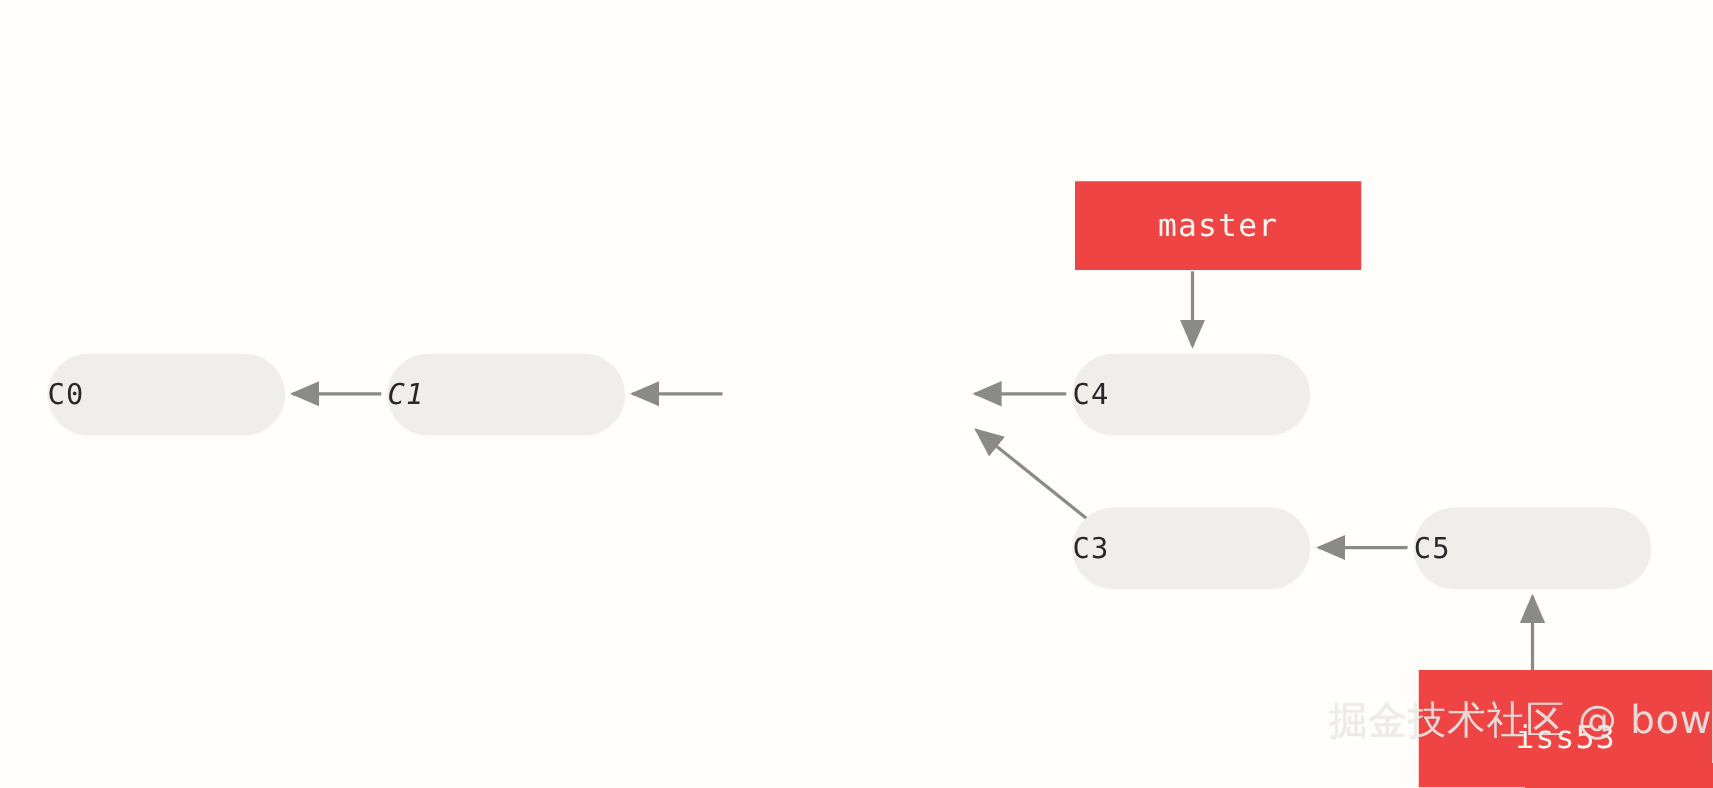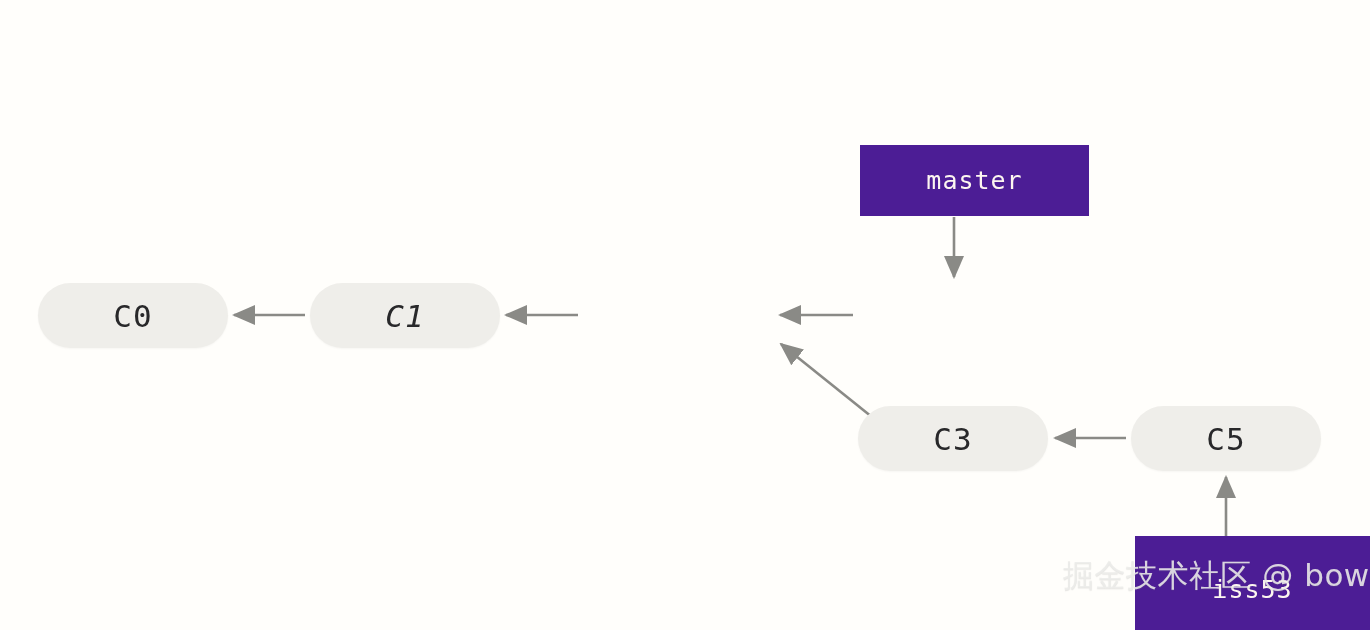--- a/index.html
+++ b/index.html
@@ -24,35 +24,35 @@
     left: 0;
     top: 0;
     width: 1370px;
     height: 630px;
     pointer-events: none;
   }
   .commit-node {
     position: absolute;
     display: flex;
     align-items: center;
-    justify-content: center;
+    justify-content: flex-start;
     background: #efeeea;
     border-radius: 34px;
     color: #28282a;
     font-family: "DejaVu Sans Mono", "Liberation Mono", monospace;
-    font-size: 31px;
+    font-size: 23px;
     letter-spacing: 1px;
     box-shadow: 0 1px 2px rgba(0,0,0,0.035);
   }
   .branch-label {
     position: absolute;
     display: flex;
     align-items: center;
     justify-content: center;
-    background: #4c1d95;
+    background: #ef4444;
     color: #fdf6f0;
     font-family: "DejaVu Sans Mono", "Liberation Mono", monospace;
     font-size: 25px;
     letter-spacing: 1px;
   }
   #watermark {
     position: absolute;
     left: 1063px;
     top: 555px;
     font-family: "DejaVu Sans", sans-serif;
@@ -96,20 +96,23 @@
 
   <div class="commit-node" style="left:310px; top:283px; width:190px; height:65px;font-style:italic;">
     <span>C1</span>
   </div>
 
 
   <div class="commit-node" style="left:858px; top:406px; width:190px; height:65px;">
     <span>C3</span>
   </div>
 
+  <div class="commit-node" style="left:858px; top:283px; width:190px; height:65px;">
+    <span>C4</span>
+  </div>
 
   <div class="commit-node" style="left:1131px; top:406px; width:190px; height:65px;">
     <span>C5</span>
   </div>
 
   <div class="branch-label" style="left:860px; top:145px; width:229px; height:71px;">
     <span>master</span>
   </div>
 
   <div class="branch-label" style="left:1135px; top:536px; width:235px; height:94px; align-items:flex-start; padding-top:39px; box-sizing:border-box;">

